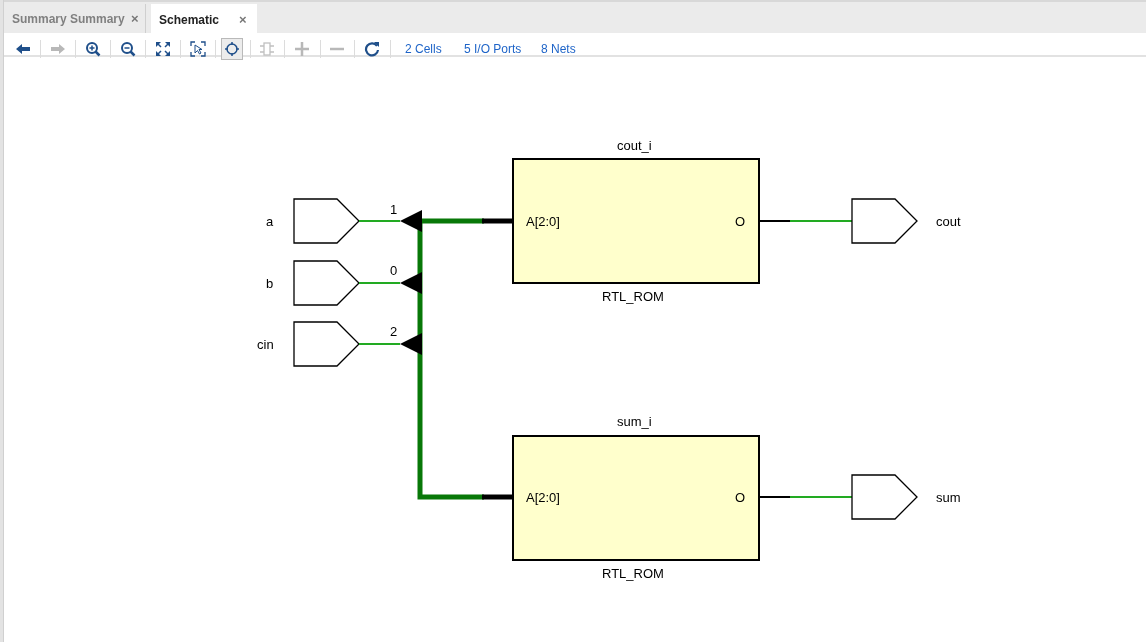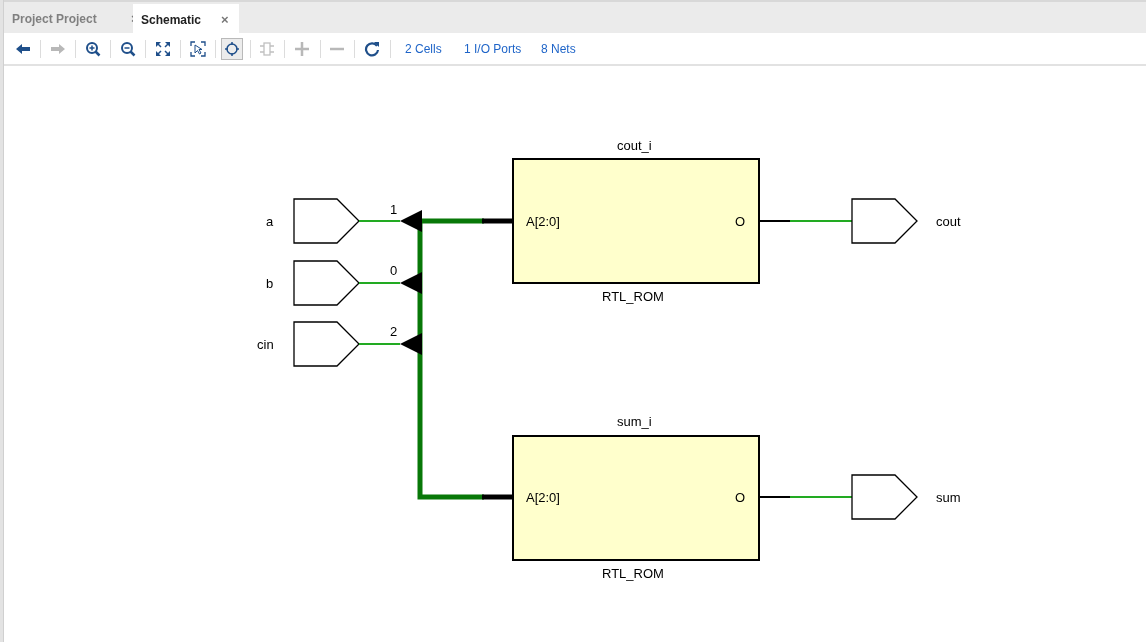--- a/index.html
+++ b/index.html
@@ -4,38 +4,38 @@
 <style>
   html, body { margin:0; padding:0; }
   body { width:1146px; height:642px; overflow:hidden; background:#fff; font-family:"Liberation Sans", sans-serif; position:relative; }
   .frame-left { position:absolute; left:0; top:0; width:4px; height:642px; background:#e3e3e3; border-right:1px solid #d0d0d0; box-sizing:border-box; }
   .tabbar { position:absolute; left:4px; top:0; width:1142px; height:33px; background:#ebebeb; border-top:2px solid #d8d8d8; box-sizing:border-box; }
   .tab { position:absolute; top:2px; height:29px; display:flex; align-items:center; font-size:12px; box-sizing:border-box; }
   .tab .label { padding-left:8px; }
   .tab .close { position:absolute; font-size:13px; color:#777; cursor:pointer; }
   .tab-inactive { left:0; width:142px; color:#808080; font-weight:bold; border-right:1px solid #cfcfcf; }
   .tab-inactive .close { left:127px; }
-  .tab-active { left:129px; width:106px; background:#fff; color:#222; font-weight:bold; height:31px; }
+  .tab-active { left:147px; width:106px; background:#fff; color:#222; font-weight:bold; height:31px; }
   .tab-active .close { left:88px; }
-  .toolbar { position:absolute; left:4px; top:33px; width:1142px; height:33px; background:#fff; border-bottom:2px solid #e2e2e2; box-sizing:border-box; }
+  .toolbar { position:absolute; left:4px; top:33px; width:1142px; height:24px; background:#fff; border-bottom:2px solid #e2e2e2; box-sizing:border-box; }
   .tb-btn { position:absolute; top:5px; width:22px; height:22px; display:flex; align-items:center; justify-content:center; box-sizing:border-box; cursor:pointer; }
   .tb-btn.pressed { background:#ececec; border:1px solid #b9b9b9; }
   .sep { position:absolute; top:7px; width:1px; height:18px; background:#dcdcdc; }
   .tb-link { position:absolute; top:9px; font-size:12px; color:#1e64c8; cursor:pointer; }
   .canvas { position:absolute; left:5px; top:66px; width:1141px; height:576px; }
   svg text { font-family:"Liberation Sans", sans-serif; font-size:13px; fill:#000; }
 </style>
 </head>
 <body>
 
 <div class="frame-left"></div>
 
 <div class="tabbar">
   <div class="tab tab-inactive">
-    <span class="label">Project Project</span>
+    <span class="label">Summary Summary</span>
     <span class="close">×</span>
   </div>
   <div class="tab tab-active">
     <span class="label">Schematic</span>
     <span class="close">×</span>
   </div>
 </div>
 
 <div class="toolbar">
 
@@ -130,21 +130,21 @@
 
   <div class="tb-btn" style="left:357px">
     <svg width="16" height="16">
         <path d="M13 5 A6 6 0 1 0 14 9" fill="none" stroke="#1f4f8a" stroke-width="2.2"></path>
         <path d="M10 1 L15 1 L15 6 Z" fill="#1f4f8a"></path>
       </svg>
   </div>
   <div class="sep" style="left:386px"></div>
 
   <span class="tb-link" style="left:401px">2 Cells</span>
-  <span class="tb-link" style="left:460px">1 I/O Ports</span>
+  <span class="tb-link" style="left:460px">5 I/O Ports</span>
   <span class="tb-link" style="left:537px">8 Nets</span>
 </div>
 
 <div class="canvas">
   <svg width="1141" height="576" viewBox="5 66 1141 576">
 
     <path d="M420 221 V497 H484" fill="none" stroke="#087808" stroke-width="5"></path>
     <path d="M420 221 H484" fill="none" stroke="#087808" stroke-width="5"></path>
 
     <path d="M482 221 H513" stroke="#000" stroke-width="5"></path>

